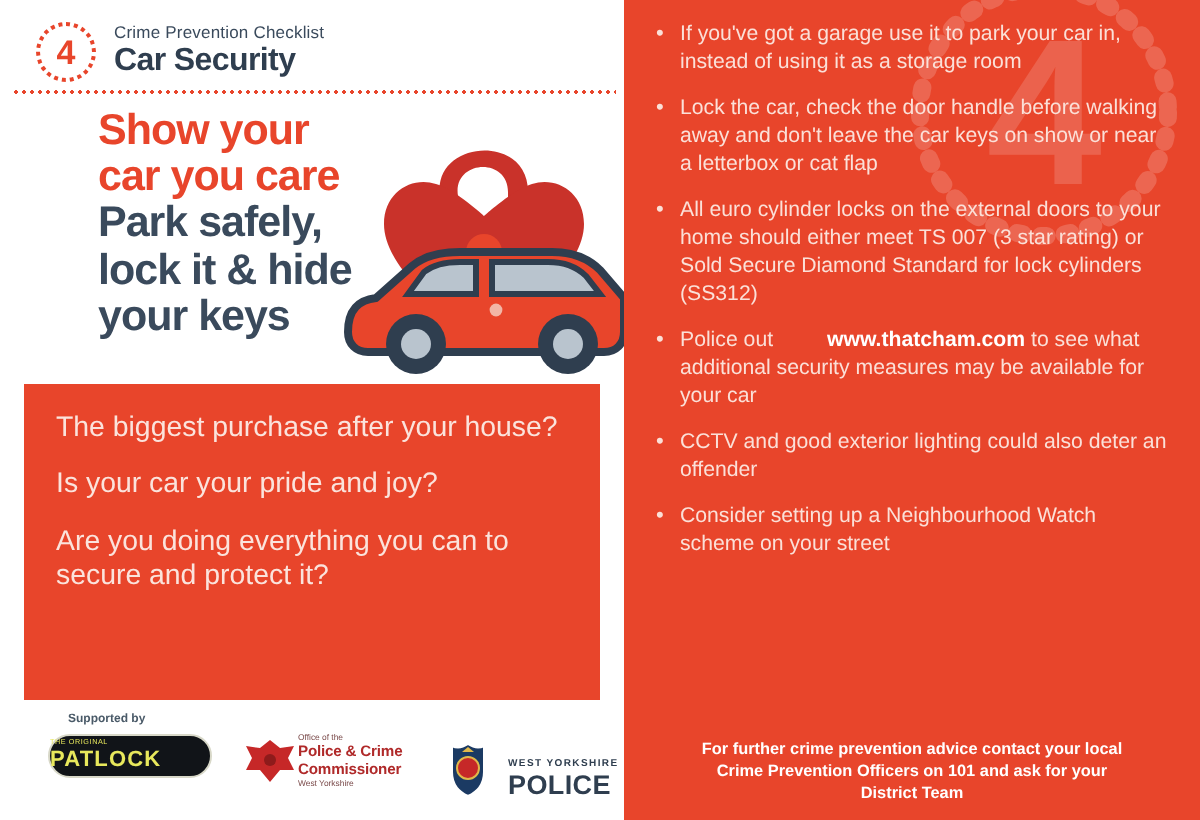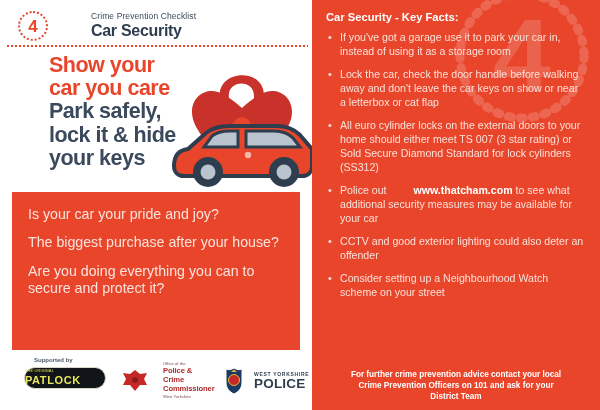--- a/index.html
+++ b/index.html
@@ -16,21 +16,21 @@
   .left { width: 312px; height: 410px; position: relative; background: #ffffff; }
 
   .header { padding: 9px 0 0 18px; display: flex; align-items: flex-start; gap: 9px; height: 46px; }
   .badge-circle {
     width: 30px; height: 30px; border-radius: 50%;
     border: 2px dotted #E8452B;
     display: flex; align-items: center; justify-content: center;
     flex: 0 0 auto; margin-top: 2px;
   }
   .badge-num { color: #E8452B; font-size: 17px; font-weight: bold; line-height: 1; }
-  .header-text { padding-top: 2px; margin-left: 34px; }
+  .header-text { padding-top: 2px; }
   .kicker { font-size: 8.5px; color: #3A4A5C; letter-spacing: .1px; line-height: 1.2; }
   .title-main { font-size: 16px; font-weight: bold; color: #2F3E4F; letter-spacing: -.3px; margin-top: 1px; }
 
   .dot-divider {
     position: absolute; left: 6px; right: 4px; top: 45px; height: 2px;
     background-image: radial-gradient(circle, #E8452B 0.8px, transparent 0.9px);
     background-size: 4px 2px; background-repeat: repeat-x;
   }
 
   .hero { position: relative; height: 142px; padding: 8px 0 0 18px; margin-left: 31px; }
@@ -51,29 +51,29 @@
   .logos { position: absolute; left: 0; top: 355px; width: 312px; height: 55px; background:#fff; }
   .supported { position: absolute; left: 34px; top: 2px; font-size: 6px; color: #4A5A68; font-weight: bold; }
   .patlock {
     position: absolute; left: 24px; top: 12px; width: 82px; height: 22px;
     background: #111418; border-radius: 11px; border: 1.5px solid #D8D8C8;
     display: flex; flex-direction: column; justify-content: center;
   }
   .patlock-sm { font-size: 3.6px; color: #E8E85C; letter-spacing: .3px; line-height: 1; }
   .patlock-lg { font-size: 11px; color: #E8E85C; font-weight: bold; letter-spacing: .6px; line-height: 1.1; }
 
-  .pcc { position: absolute; left: 122px; top: 8px; width: 92px; height: 36px; display: flex; align-items: center; gap: 15px; }
+  .pcc { position: absolute; left: 122px; top: 8px; width: 92px; height: 36px; display: flex; align-items: center; gap: 1px; }
   .pcc-mark { width: 26px; height: 24px; flex: 0 0 auto; }
   .pcc-txt { line-height: 1.18; }
   .pcc-l1 { font-size: 4.2px; color: #7A4A4A; }
   .pcc-l2 { font-size: 7.6px; color: #B02A2A; font-weight: bold; letter-spacing: -.1px; }
   .pcc-l3 { font-size: 7.6px; color: #B02A2A; font-weight: bold; letter-spacing: -.1px; }
   .pcc-l4 { font-size: 4.2px; color: #7A4A4A; margin-top: 1px; }
 
-  .wyp { position: absolute; left: 222px; top: 8px; width: 88px; height: 36px; display: flex; align-items: center; gap: 8px; }
+  .wyp { position: absolute; left: 222px; top: 8px; width: 88px; height: 36px; display: flex; align-items: flex-end; gap: 8px; }
   .wyp-crest { width: 24px; height: 28px; flex: 0 0 auto; }
   .wyp-txt { line-height: 1.05; }
   .wyp-l1 { font-size: 5px; color: #2F3E4F; font-weight: bold; letter-spacing: .7px; }
   .wyp-l2 { font-size: 13.5px; color: #2F3E4F; font-weight: bold; letter-spacing: .2px; line-height: 1; }
 
   
   .right {
     width: 288px; height: 410px; background: #E8452B;
     position: relative; padding: 11px 14px 0 14px; overflow: hidden;
   }
@@ -145,22 +145,22 @@
             <circle cx="36" cy="122" r="15" fill="#2F3E4F"></circle>
             <circle cx="36" cy="122" r="7.5" fill="#B9C4CE"></circle>
             <circle cx="112" cy="122" r="15" fill="#2F3E4F"></circle>
             <circle cx="112" cy="122" r="7.5" fill="#B9C4CE"></circle>
           </g>
         </svg>
       </div>
     </div>
 
     <div class="qpanel">
+      <div class="q">The biggest purchase after your house?</div>
       <div class="q">Is your car your pride and joy?</div>
-      <div class="q">The biggest purchase after your house?</div>
       <div class="q">Are you doing everything you can to secure and protect it?</div>
     </div>
 
     <div class="logos">
       <div class="supported">Supported by</div>
 
       <div class="patlock">
         <span class="patlock-sm">THE ORIGINAL</span>
         <span class="patlock-lg">PATLOCK</span>
       </div>
@@ -194,21 +194,20 @@
 
   <div class="right">
 
     <svg class="wm" viewBox="0 0 140 140">
       <g fill="rgba(255,255,255,0.16)">
         <circle cx="70" cy="70" r="62" fill="none" stroke="rgba(255,255,255,0.18)" stroke-width="9" stroke-dasharray="3 9" stroke-linecap="round"></circle>
         <text x="70" y="106" text-anchor="middle" font-family="Liberation Sans, sans-serif" font-size="104" font-weight="bold" fill="rgba(255,255,255,0.16)">4</text>
       </g>
     </svg>
 
-    <div class="facts-title">Car Security - Key Facts:</div>
 
     <ul class="bullets">
       <li>
         <span>If you've got a garage use it to park your car in, instead of using it as a storage room</span><b></b><span></span>
       </li>
       <li>
         <span>Lock the car, check the door handle before walking away and don't leave the car keys on show or near a letterbox or cat flap</span><b></b><span></span>
       </li>
       <li>
         <span>All euro cylinder locks on the external doors to your home should either meet TS 007 (3 star rating) or Sold Secure Diamond Standard for lock cylinders (SS312)</span><b></b><span></span>

